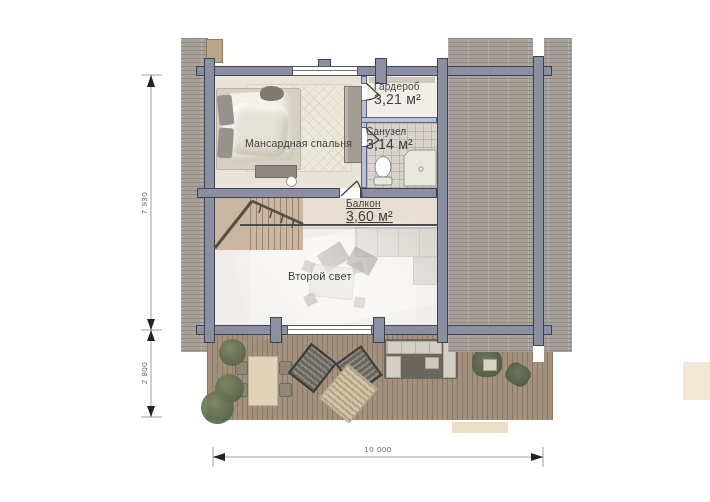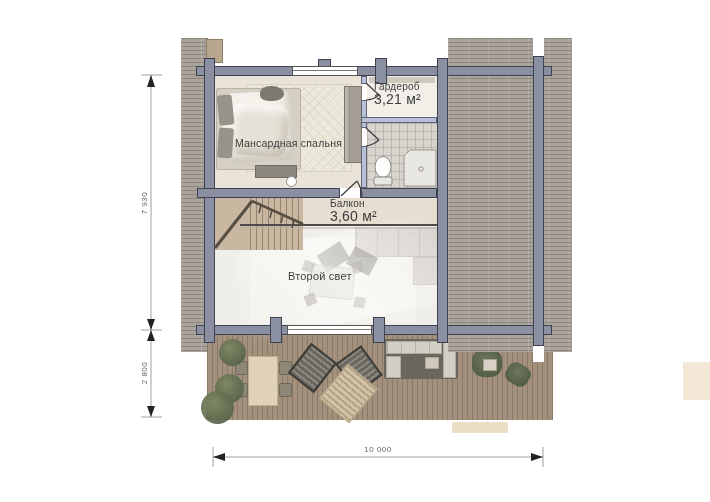--- a/index.html
+++ b/index.html
@@ -181,28 +181,32 @@
       <line x1="213" y1="447" x2="213" y2="467"></line>
       <line x1="543" y1="447" x2="543" y2="467"></line>
     </g>
     <g fill="#222" stroke="none">
       <path d="M213 457 L225 453 L225 461 Z"></path>
       <path d="M543 457 L531 453 L531 461 Z"></path>
     </g>
     <text x="378" y="452" text-anchor="middle" font-size="8" fill="#666" letter-spacing="0.5">10 000</text>
   </svg>
 
-  <div class="room-label" style="left:235px;top:137px;width:130px;font-size:10.5px;">
+  <div class="room-label" style="left:245px;top:137px;width:130px;font-size:10.5px;">
     <div>Мансардная спальня</div>
   </div>
   <div class="room-label" style="left:374px;top:81px;width:68px;">
     <div>Гардероб</div>
     <div class="area">3,21 м²</div>
   </div>
-  <div class="room-label" style="left:330px;top:198px;width:76px;">
+  <div class="room-label" style="left:366px;top:126px;width:60px;">
+    <div>Санузел</div>
+    <div class="area">3,14 м²</div>
+  </div>
+  <div class="room-label" style="left:346px;top:198px;width:76px;text-decoration:underline;">
     <div>Балкон</div>
     <div class="area">3,60 м²</div>
   </div>
   <div class="room-label" style="left:288px;top:270px;width:94px;font-size:11px;">
     <div>Второй свет</div>
   </div>
 
 </div>
 
 </body></html>

